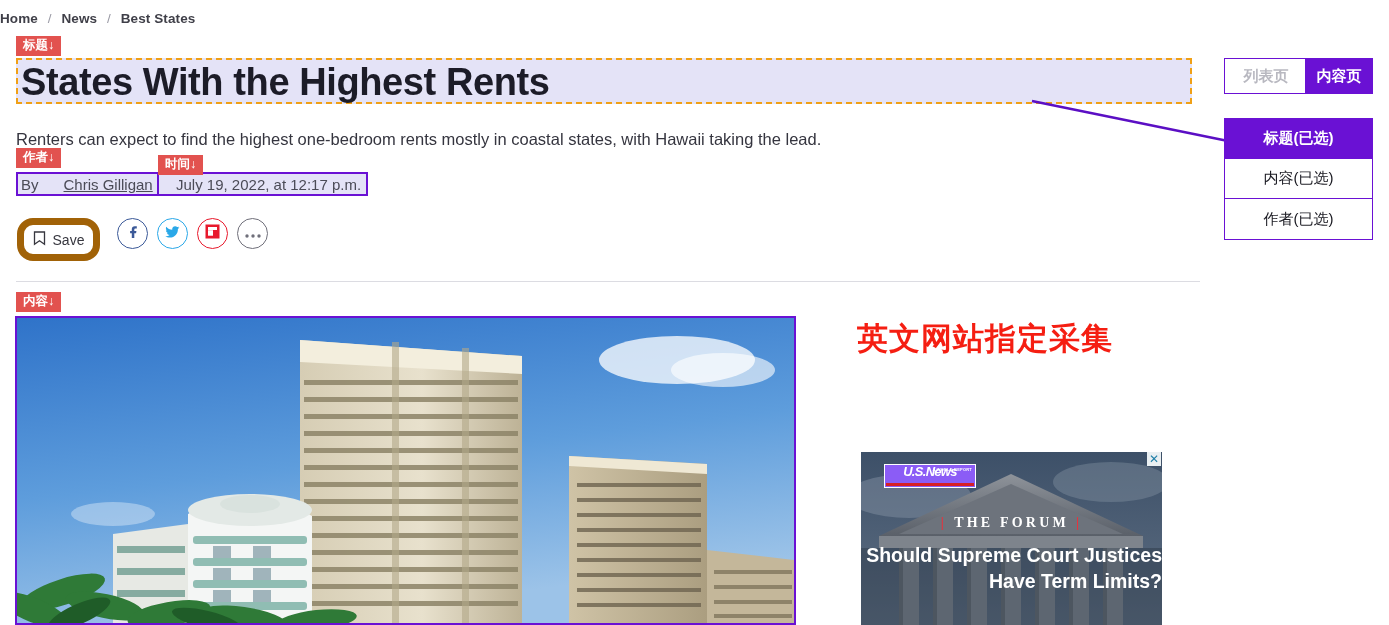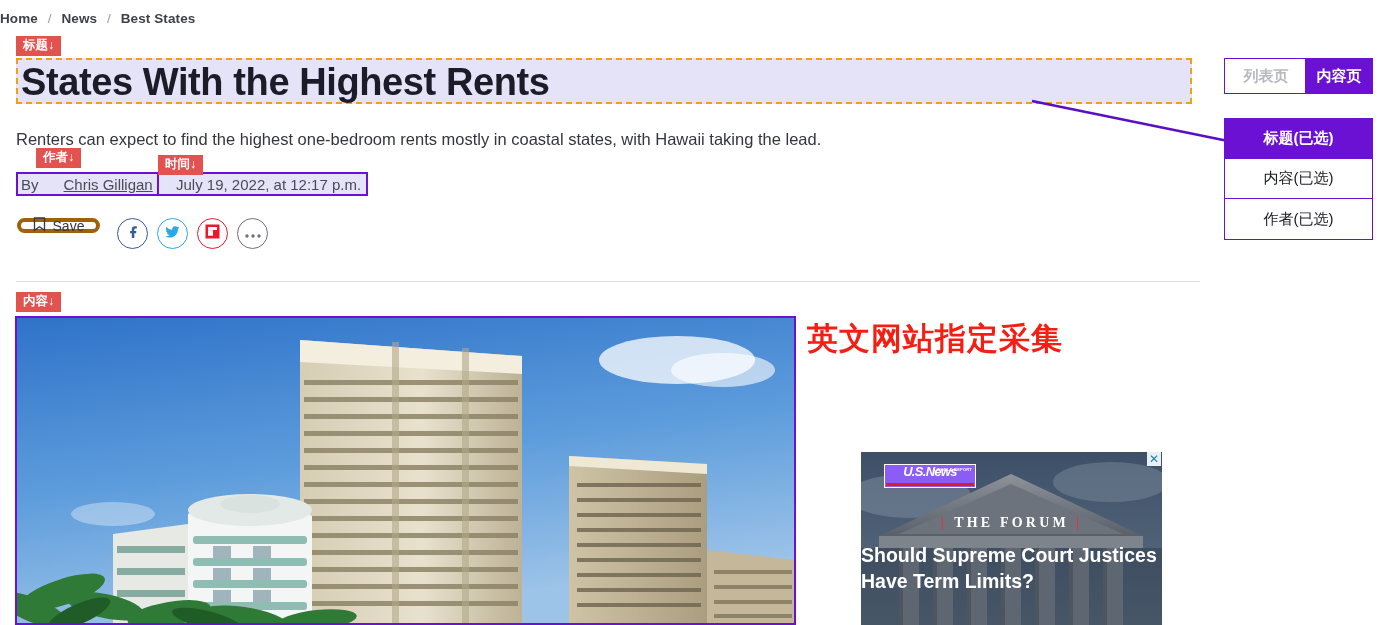--- a/index.html
+++ b/index.html
@@ -39,21 +39,21 @@
     background: #e2524f;
     color: #ffffff;
     font-size: 12.5px;
     font-weight: bold;
     padding: 3px 7px 4px 7px;
     line-height: 1.05;
     white-space: nowrap;
     z-index: 40;
   }
   .tag-title   { left: 16px;  top: 36px; }
-  .tag-author  { left: 16px;  top: 148px; margin-left: 20px; }
+  .tag-author  { left: 16px;  top: 148px; }
   .tag-time    { left: 158px; top: 146px; margin-top: 9px; }
   .tag-content { left: 16px;  top: 292px; }
 
   
   .headline-box {
     position: absolute;
     left: 16px;
     top: 58px;
     width: 1176px;
     height: 46px;
@@ -133,22 +133,22 @@
     white-space: nowrap;
     z-index: 6;
   }
 
   
   .save-btn {
     position: absolute;
     left: 17px;
     top: 218px;
     width: 83px;
-    height: 15px;
-    border: 4px solid #a16207;
+    height: 43px;
+    border: 7px solid #a16207;
     border-radius: 16px;
     background: #ffffff;
     display: flex;
     align-items: center;
     justify-content: center;
     gap: 7px;
     font-size: 14px;
     color: #37373f;
     box-sizing: border-box;
   }
@@ -187,21 +187,21 @@
     height: 309px;
     border: 2px solid #6a11d4;
     box-sizing: border-box;
     overflow: hidden;
   }
   .photo-svg { display: block; width: 100%; height: 100%; }
 
   
   .cn-banner {
     position: absolute;
-    left: 807px;
+    left: 857px;
     top: 318px;
     font-size: 31px;
     font-weight: bold;
     color: #f51e12;
     letter-spacing: 1px;
     white-space: nowrap;
   }
 
   
   .ad-box {
@@ -282,21 +282,21 @@
     z-index: 25;
     white-space: nowrap;
     font-family: Liberation Serif, serif;
   }
   .ad-forum .tick { color: #e8323c; margin: 0 7px; }
   .ad-head {
     position: absolute;
     left: 861px;
     top: 543px;
     width: 301px;
-    text-align: left;
+    text-align: right;
     color: #ffffff;
     font-size: 19.5px;
     font-weight: bold;
     line-height: 1.33;
     z-index: 25;
   }
 
   
   .tab {
     position: absolute;

